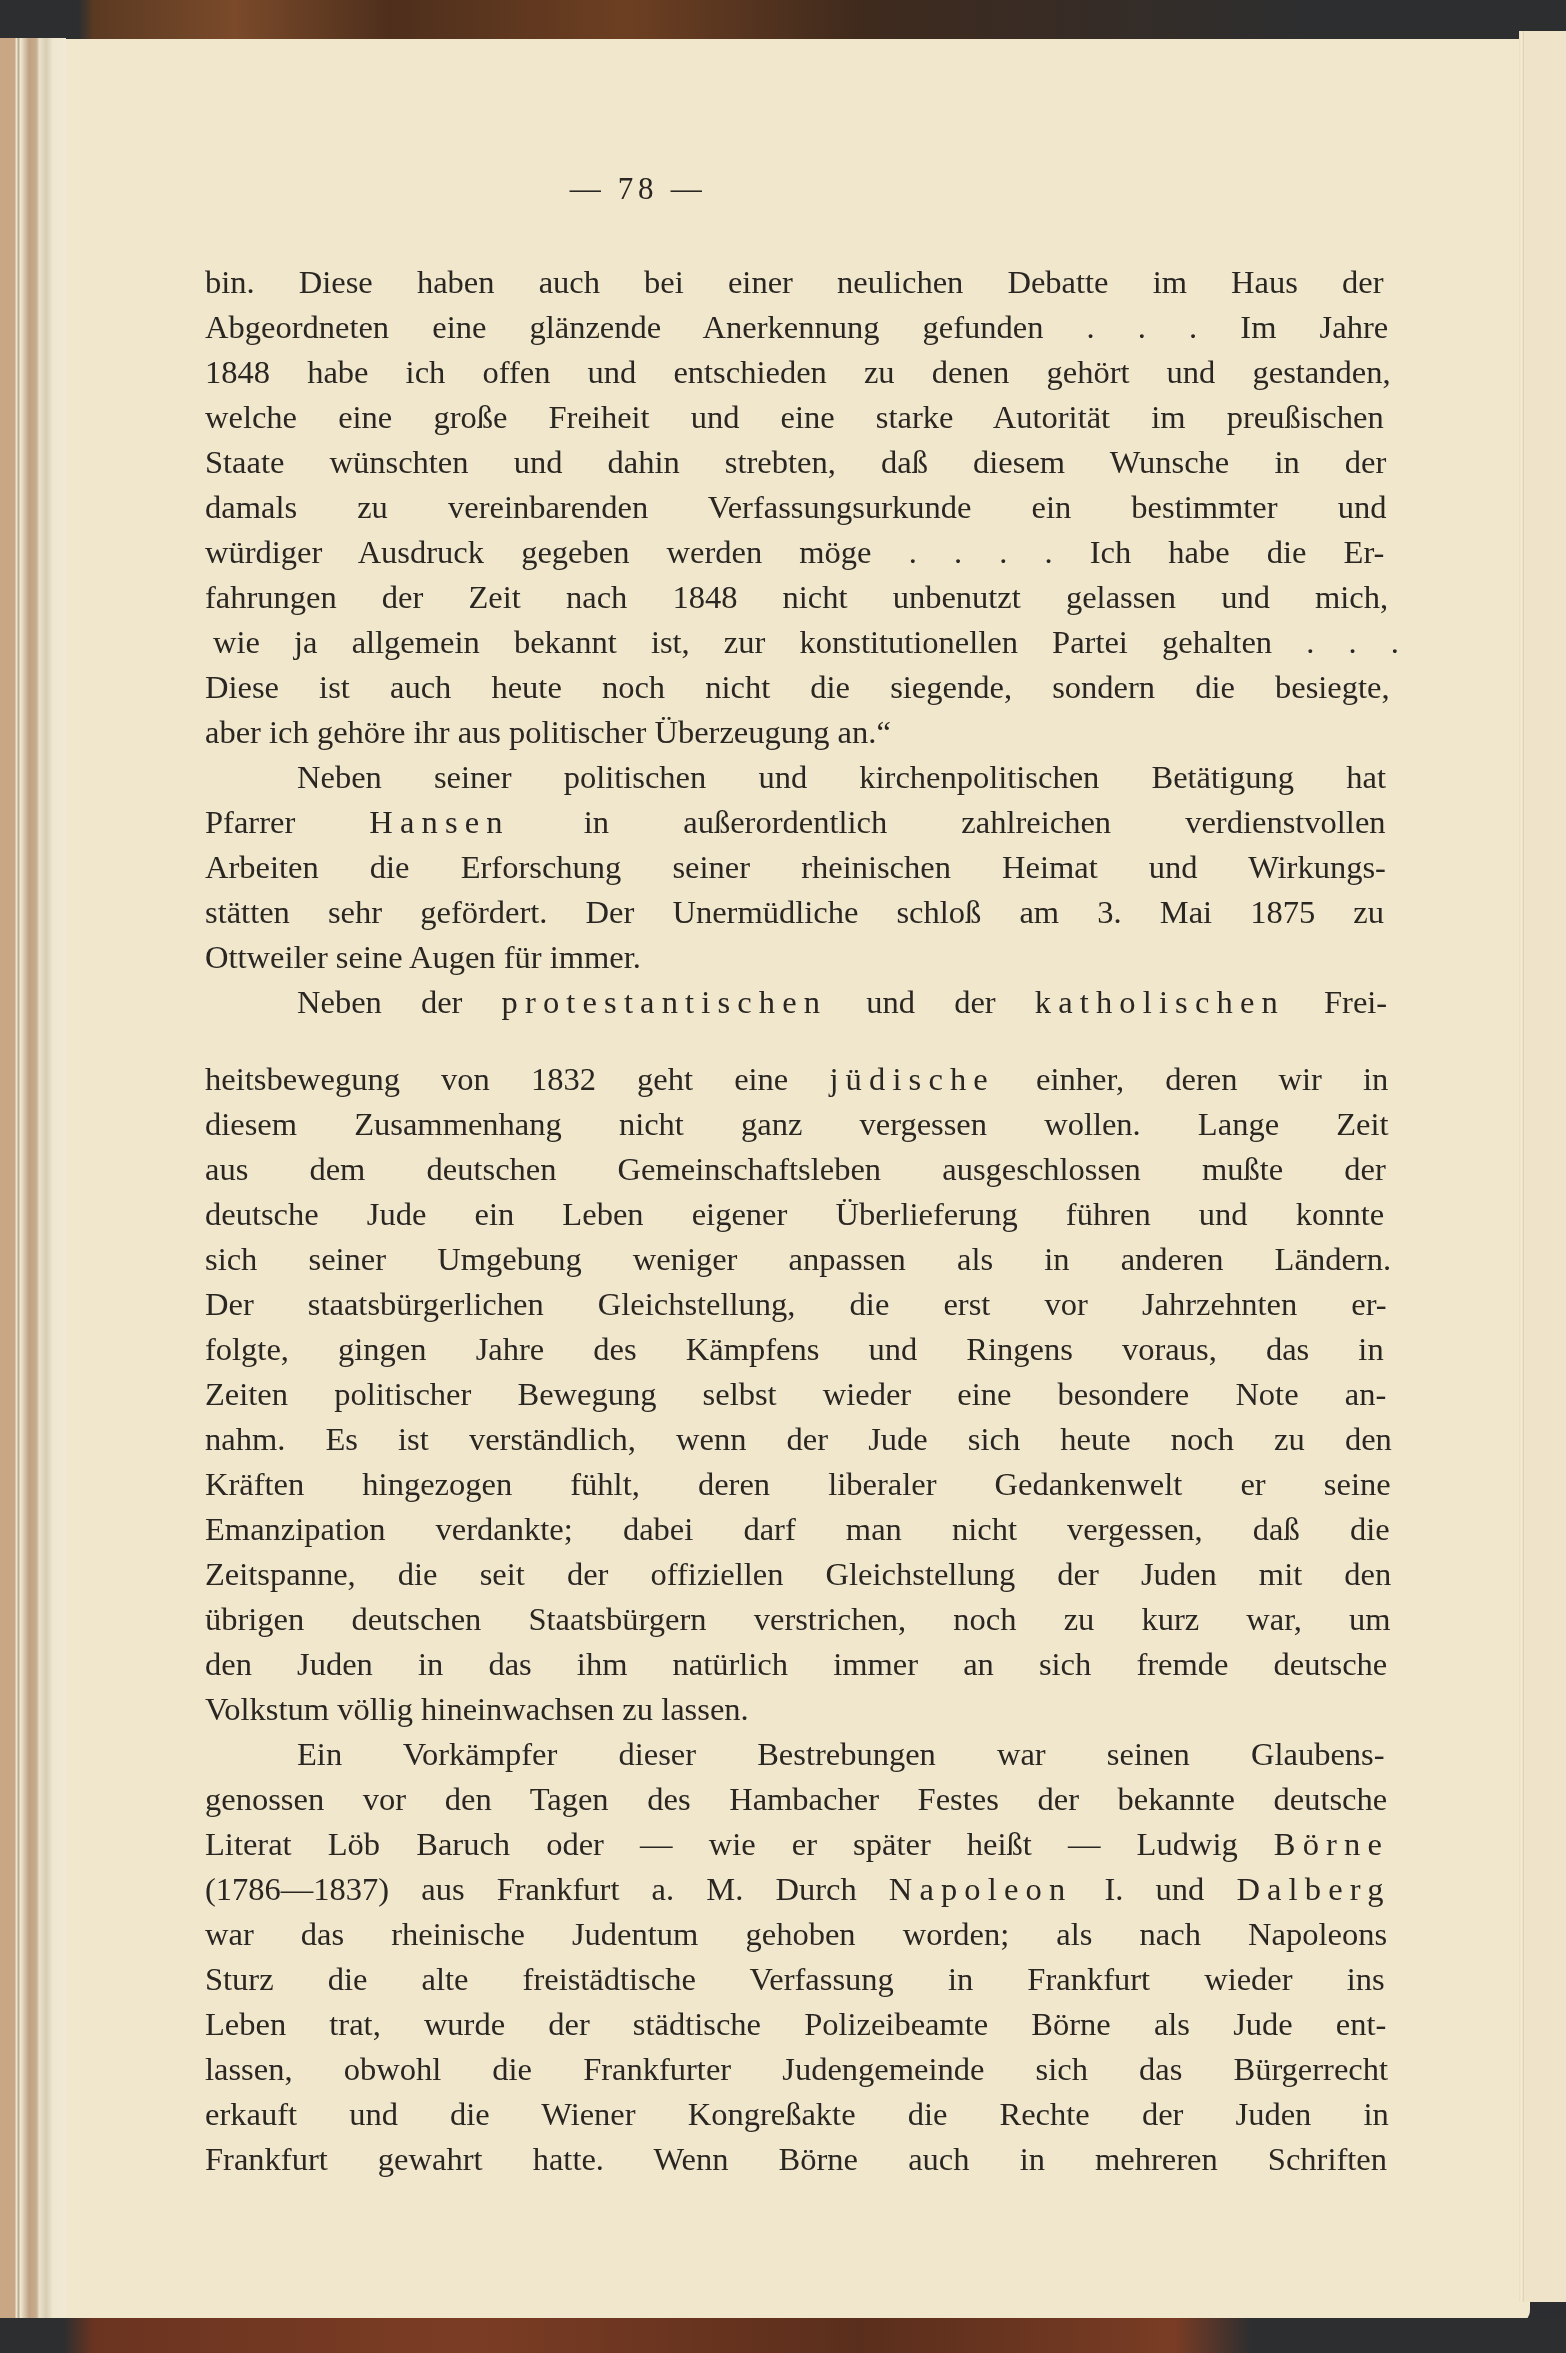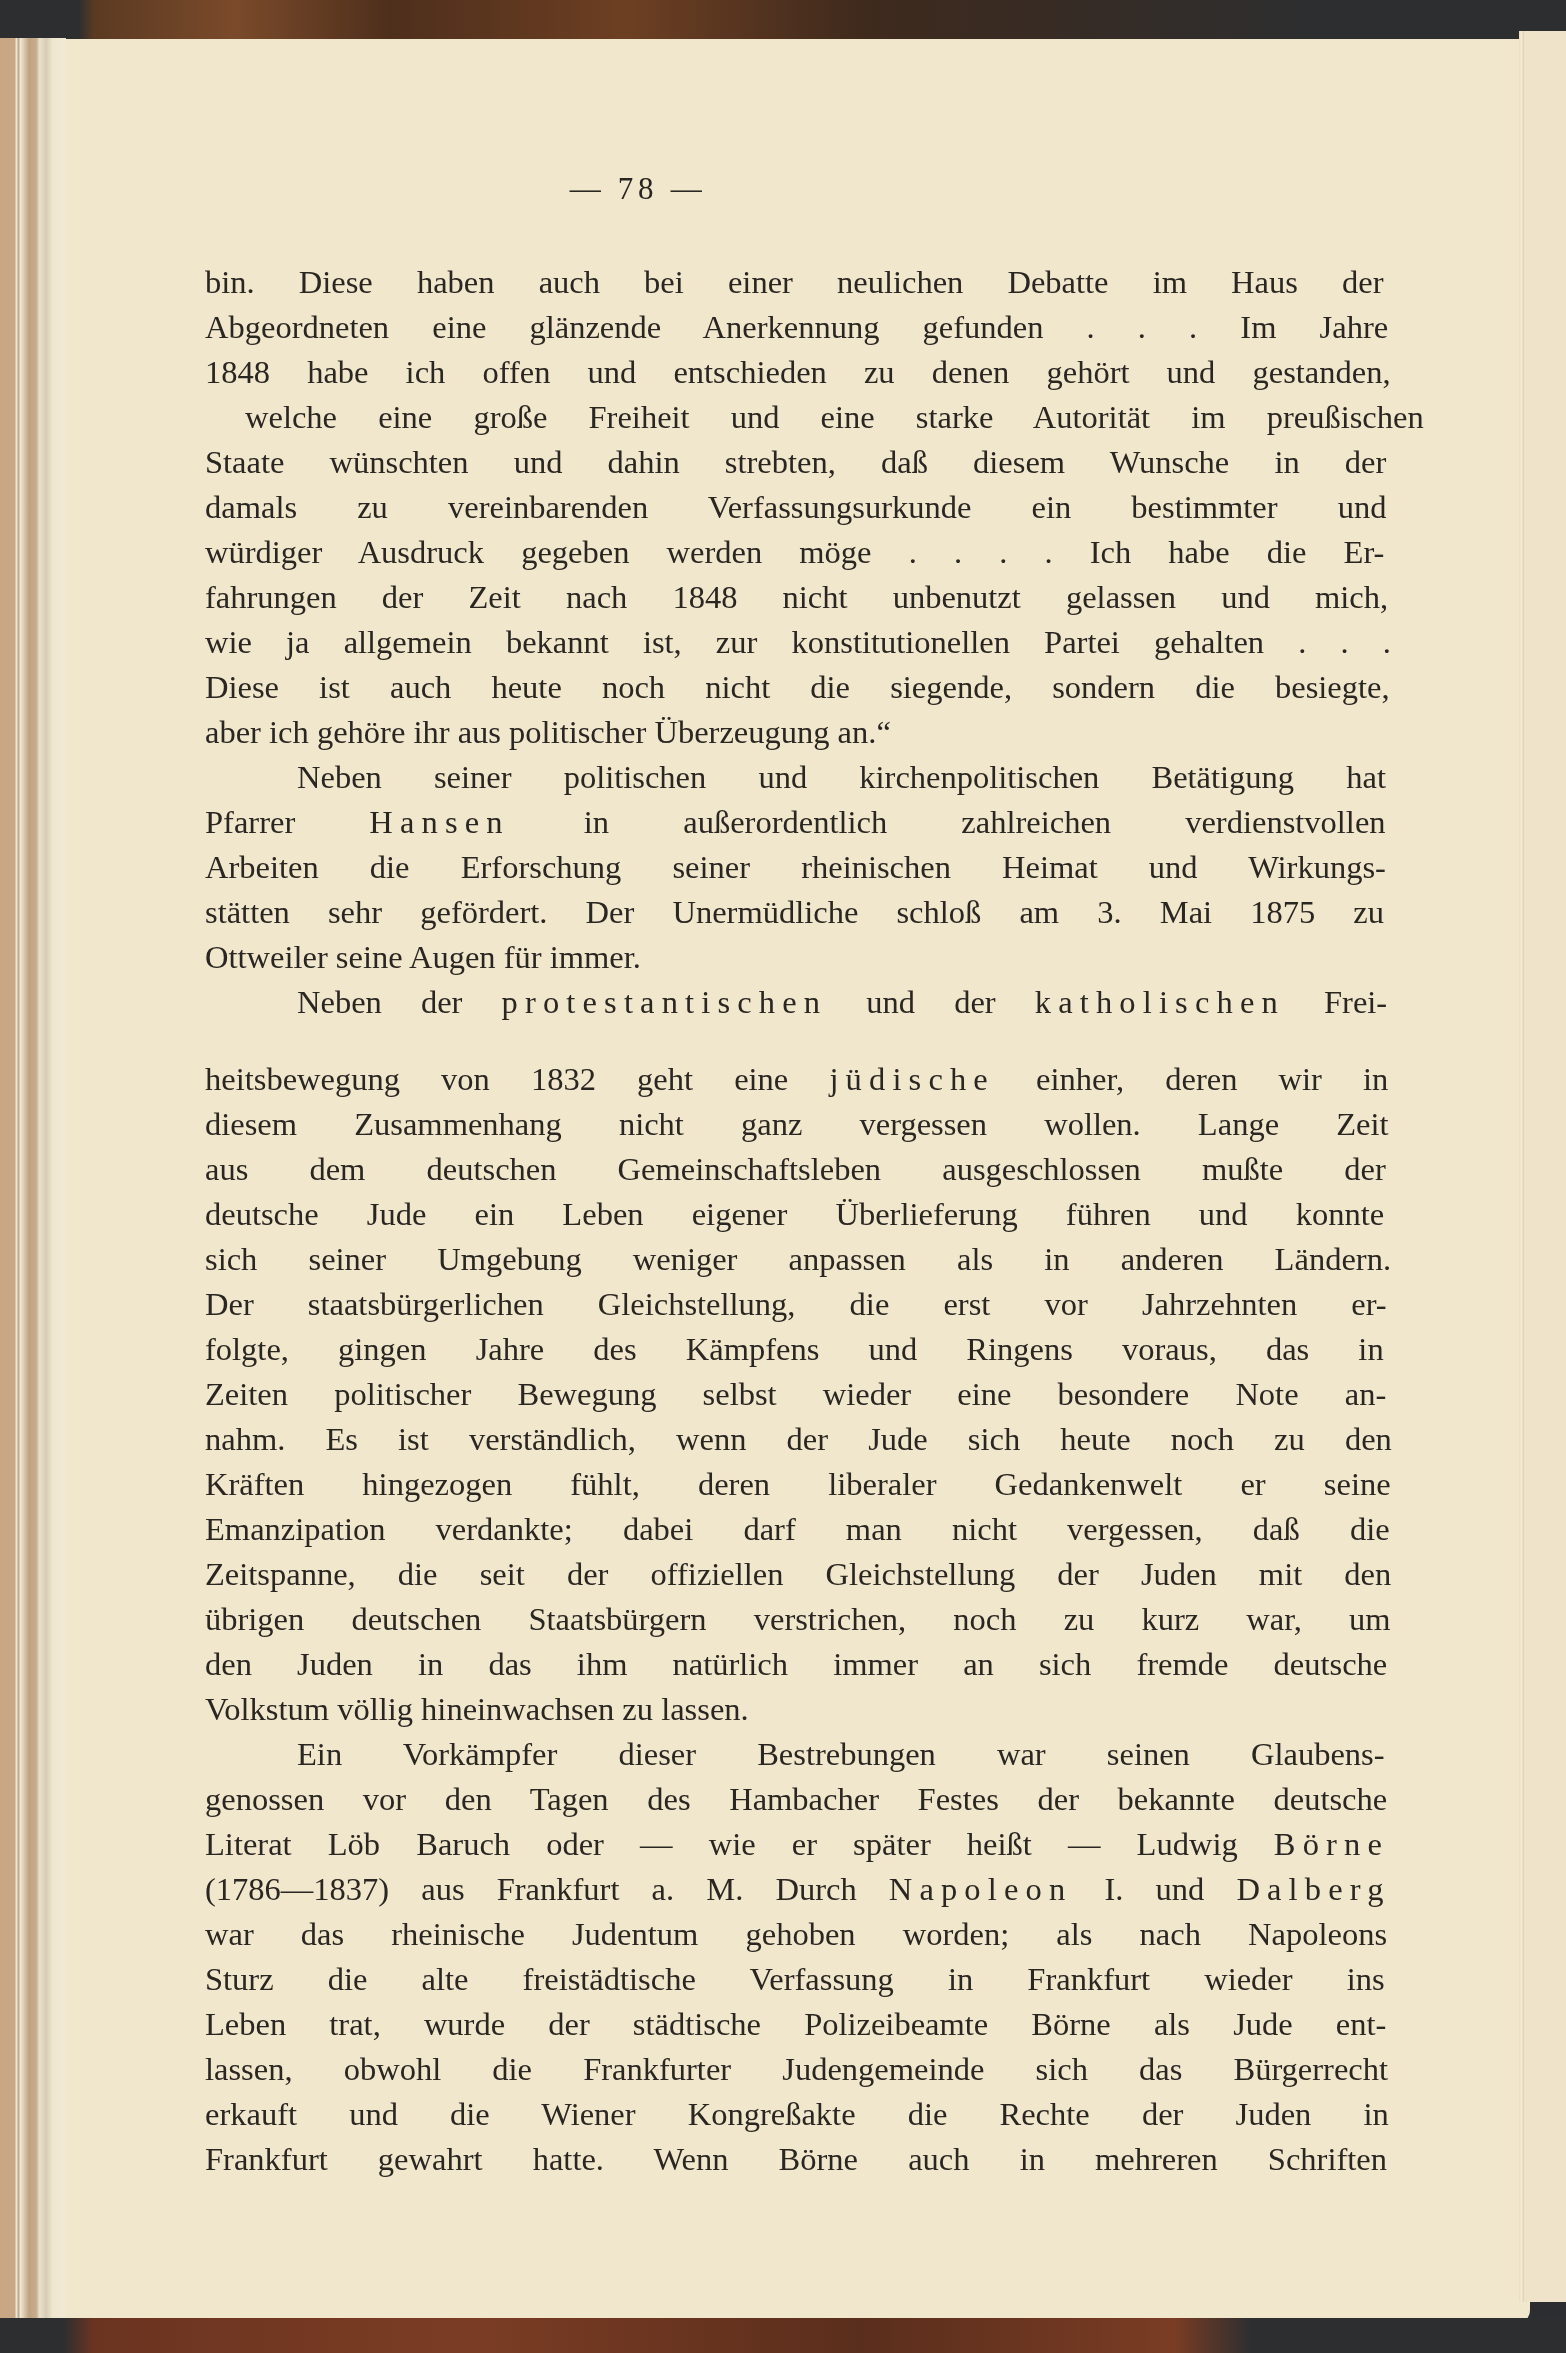--- a/index.html
+++ b/index.html
@@ -61,26 +61,26 @@
 <div class="fold-line"></div>
 <div class="cover-bottom"></div>
 
 <div class="page-number">— 78 —</div>
 
 <div class="text-block">
 
   <span class="line" style="word-spacing: 36px; text-align: left; text-align-last: left;">bin. Diese haben auch bei einer neulichen Debatte im Haus der</span>
   <span class="line" style="word-spacing: 35px; text-align: left; text-align-last: left;">Abgeordneten eine glänzende Anerkennung gefunden . . . Im Jahre</span>
   <span class="line" style="word-spacing: 29px; text-align: left; text-align-last: left;">1848 habe ich offen und entschieden zu denen gehört und gestanden,</span>
-  <span class="line" style="word-spacing: 33px; text-align: left; text-align-last: left; margin-left: 40px;">welche eine große Freiheit und eine starke Autorität im preußischen</span>
+  <span class="line" style="word-spacing: 33px; text-align: left; text-align-last: left;">welche eine große Freiheit und eine starke Autorität im preußischen</span>
   <span class="line" style="word-spacing: 37px; text-align: left; text-align-last: left;">Staate wünschten und dahin strebten, daß diesem Wunsche in der</span>
   <span class="line" style="word-spacing: 52px; text-align: left; text-align-last: left;">damals zu vereinbarenden Verfassungsurkunde ein bestimmter und</span>
   <span class="line" style="word-spacing: 29px; text-align: left; text-align-last: left;">würdiger Ausdruck gegeben werden möge . . . . Ich habe die Er-</span>
   <span class="line" style="word-spacing: 37px; text-align: left; text-align-last: left;">fahrungen der Zeit nach 1848 nicht unbenutzt gelassen und mich,</span>
-  <span class="line" style="word-spacing: 26px; text-align: left; text-align-last: left;">wie ja allgemein bekannt ist, zur konstitutionellen Partei gehalten . . .</span>
+  <span class="line" style="word-spacing: 26px; text-align: left; text-align-last: left; margin-left: 8px;">wie ja allgemein bekannt ist, zur konstitutionellen Partei gehalten . . .</span>
   <span class="line" style="word-spacing: 32px; text-align: left; text-align-last: left;">Diese ist auch heute noch nicht die siegende, sondern die besiegte,</span>
   <span class="line last">aber ich gehöre ihr aus politischer Überzeugung an.“</span>
 
   <span class="line indent" style="word-spacing: 44px; text-align: left; text-align-last: left;">Neben seiner politischen und kirchenpolitischen Betätigung hat</span>
   <span class="line" style="word-spacing: 66px; text-align: left; text-align-last: left;"><span>Pfarrer </span><span class="sp">Hansen</span><span> in außerordentlich zahlreichen verdienstvollen</span></span>
   <span class="line" style="word-spacing: 43px; text-align: left; text-align-last: left;">Arbeiten die Erforschung seiner rheinischen Heimat und Wirkungs-</span>
   <span class="line" style="word-spacing: 30px; text-align: left; text-align-last: left;">stätten sehr gefördert. Der Unermüdliche schloß am 3. Mai 1875 zu</span>
   <span class="line last">Ottweiler seine Augen für immer.</span>
 
   <span class="line indent" style="word-spacing: 31px; text-align: left; text-align-last: left;"><span>Neben der </span><span class="sp">protestantischen</span><span> und der </span><span class="sp">katholischen</span><span> Frei-</span></span>

